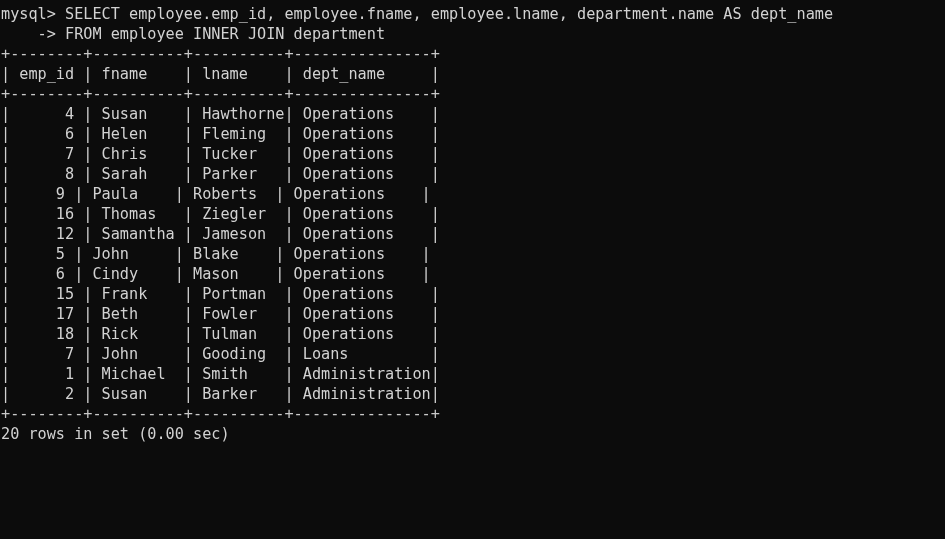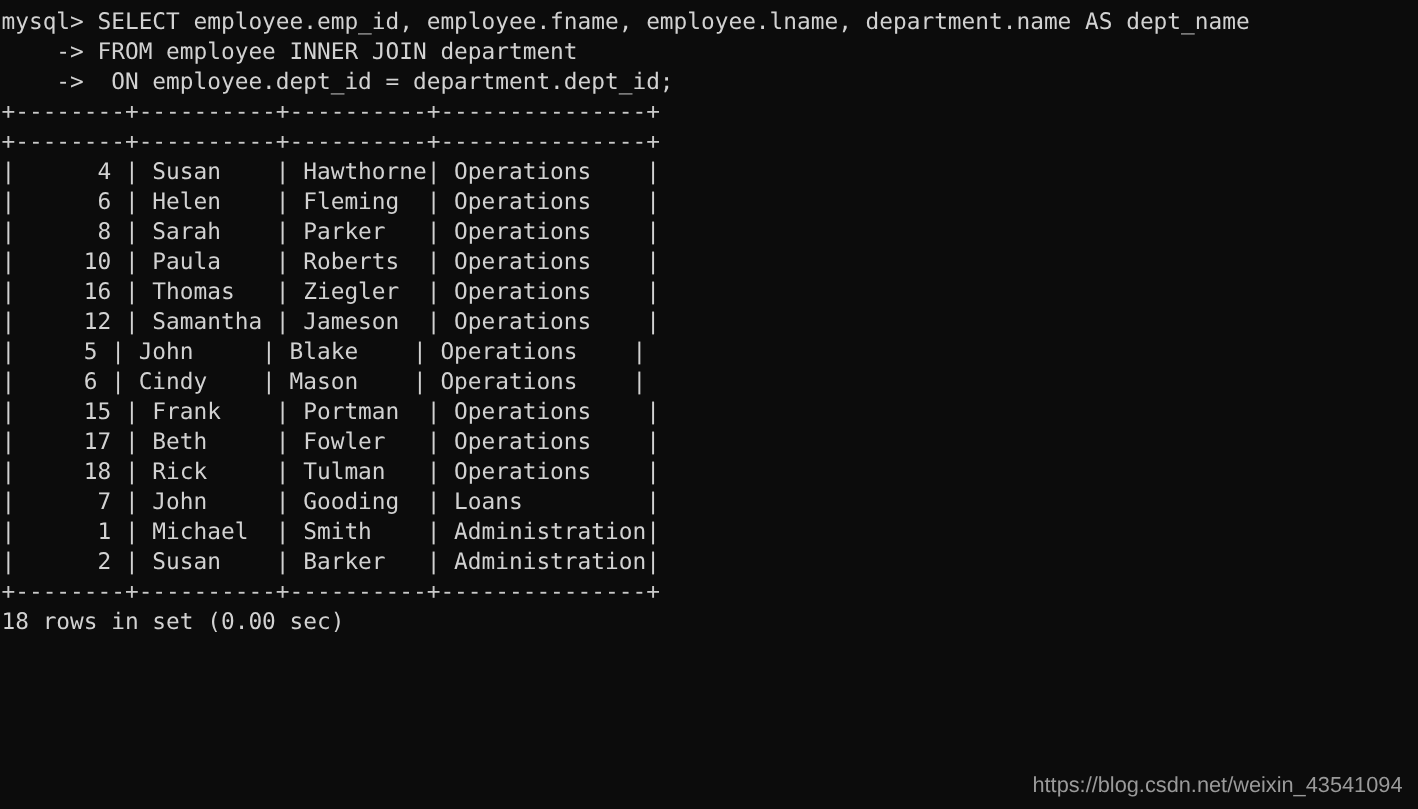--- a/index.html
+++ b/index.html
@@ -49,34 +49,34 @@
     white-space: pre;
   }
 </style>
 </head>
 <body>
 
 <div id="terminal">
   <div id="terminal-output">
       <div class="term-line">mysql&gt; SELECT employee.emp_id, employee.fname, employee.lname, department.name AS dept_name</div>
       <div class="term-line">    -&gt; FROM employee INNER JOIN department</div>
-      <div class="term-line">    -&gt;  ON employee.dept_id = department.dept_id;</div>
       <div class="term-line rule">+--------+----------+----------+---------------+</div>
+      <div class="term-line">| emp_id | fname    | lname    | dept_name     |</div>
       <div class="term-line rule">+--------+----------+----------+---------------+</div>
       <div class="term-line">|      4 | Susan    | Hawthorne| Operations    |</div>
       <div class="term-line">|      6 | Helen    | Fleming  | Operations    |</div>
+      <div class="term-line">|      7 | Chris    | Tucker   | Operations    |</div>
       <div class="term-line">|      8 | Sarah    | Parker   | Operations    |</div>
-      <div class="term-line">|     10 | Paula    | Roberts  | Operations    |</div>
+      <div class="term-line">|     9 | Paula    | Roberts  | Operations    |</div>
       <div class="term-line">|     16 | Thomas   | Ziegler  | Operations    |</div>
       <div class="term-line">|     12 | Samantha | Jameson  | Operations    |</div>
       <div class="term-line">|     5 | John     | Blake    | Operations    |</div>
       <div class="term-line">|     6 | Cindy    | Mason    | Operations    |</div>
       <div class="term-line">|     15 | Frank    | Portman  | Operations    |</div>
       <div class="term-line">|     17 | Beth     | Fowler   | Operations    |</div>
       <div class="term-line">|     18 | Rick     | Tulman   | Operations    |</div>
       <div class="term-line">|      7 | John     | Gooding  | Loans         |</div>
       <div class="term-line">|      1 | Michael  | Smith    | Administration|</div>
       <div class="term-line">|      2 | Susan    | Barker   | Administration|</div>
       <div class="term-line rule">+--------+----------+----------+---------------+</div>
-      <div class="term-line">18 rows in set (0.00 sec)</div>
+      <div class="term-line">20 rows in set (0.00 sec)</div>
     </div>
-  <div class="watermark">https://blog.csdn.net/weixin_43541094</div>
 </div>
 
 </body></html>

